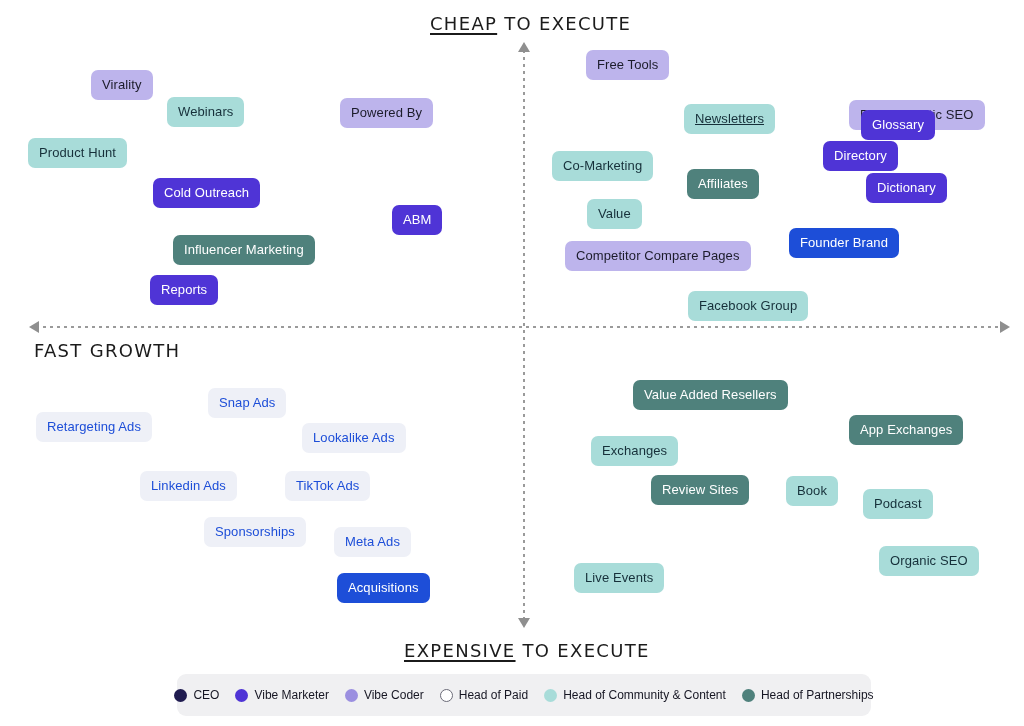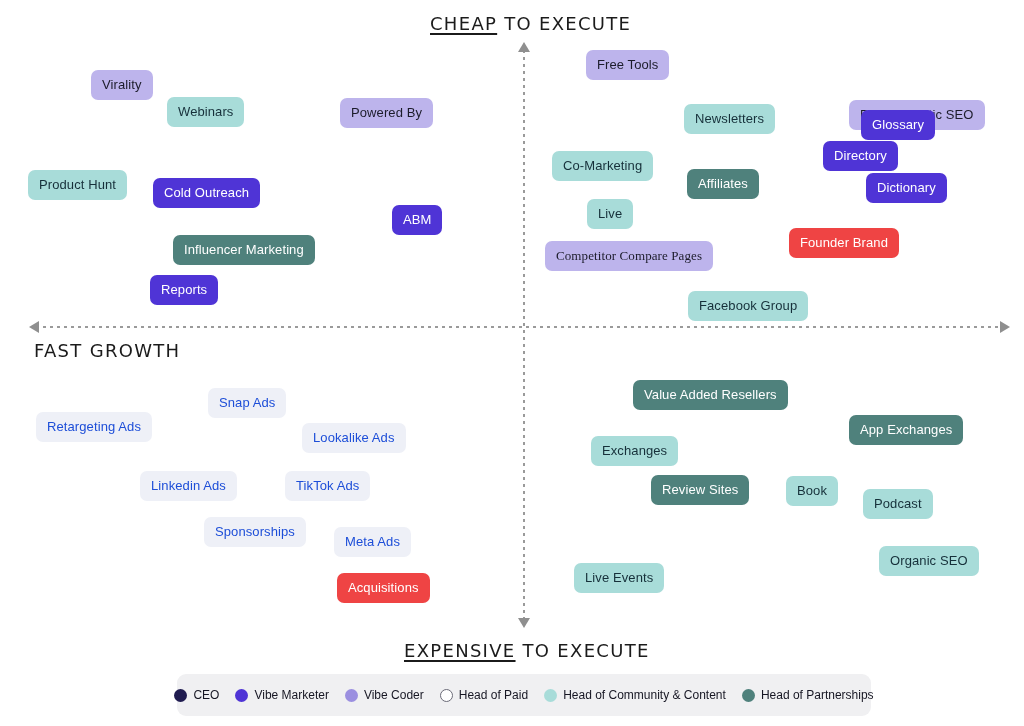--- a/index.html
+++ b/index.html
@@ -98,21 +98,21 @@
     border-radius: 7px;
     font-size: 13px;
     font-weight: 500;
     line-height: 1;
     padding: 8px 11px 9px 11px;
     white-space: nowrap;
     letter-spacing: 0.1px;
     box-sizing: border-box;
   }
   
-  .p-ceo        { background: #ef4444; color: #ffffff; }
+  .p-ceo        { background: #1d4ed8; color: #ffffff; }
   .p-marketer   { background: #4f34d6; color: #ffffff; }
   .p-coder      { background: #bdb4ec; color: #1c1c2b; }
   .p-paid       { background: #eef0f7; color: #1d4ed8; }
   .p-community  { background: #a8dcd9; color: #16303a; }
   .p-partner    { background: #4f817c; color: #ffffff; }
 
   
   #legend {
     position: absolute;
     left: 177px;
@@ -160,36 +160,36 @@
   </div>
   <div class="axis-label" id="label-fast">FAST GROWTH</div>
   <div class="axis-label" id="label-expensive">
     <span class="ul">EXPENSIVE</span><span> TO EXECUTE</span>
   </div>
 
   <div id="pill-layer">
       <div class="pill p-coder" style="left: 91px; top: 70px;">Virality</div>
       <div class="pill p-community" style="left: 167px; top: 97px;">Webinars</div>
       <div class="pill p-coder" style="left: 340px; top: 98px;">Powered By</div>
-      <div class="pill p-community" style="left: 28px; top: 138px; margin-top: 32px;">Product Hunt</div>
+      <div class="pill p-community" style="left: 28px; top: 138px;">Product Hunt</div>
       <div class="pill p-marketer" style="left: 153px; top: 178px;">Cold Outreach</div>
       <div class="pill p-marketer" style="left: 392px; top: 205px;">ABM</div>
       <div class="pill p-partner" style="left: 173px; top: 235px; text-align: right;">Influencer Marketing</div>
       <div class="pill p-marketer" style="left: 150px; top: 275px;">Reports</div>
       <div class="pill p-coder" style="left: 586px; top: 50px;">Free Tools</div>
       <div class="pill p-coder" style="left: 849px; top: 72px; margin-top: 28px;">Programmatic SEO</div>
-      <div class="pill p-community" style="left: 684px; top: 104px;">Newsletters</div>
+      <div class="pill p-community" style="left: 684px; top: 104px; text-decoration: underline;">Newsletters</div>
       <div class="pill p-marketer" style="left: 861px; top: 110px;">Glossary</div>
       <div class="pill p-community" style="left: 552px; top: 151px;">Co-Marketing</div>
       <div class="pill p-marketer" style="left: 823px; top: 141px;">Directory</div>
       <div class="pill p-partner" style="left: 687px; top: 169px;">Affiliates</div>
       <div class="pill p-marketer" style="left: 866px; top: 173px;">Dictionary</div>
-      <div class="pill p-community" style="left: 587px; top: 199px;">Live</div>
+      <div class="pill p-community" style="left: 587px; top: 199px;">Value</div>
       <div class="pill p-ceo" style="left: 789px; top: 228px;">Founder Brand</div>
-      <div class="pill p-coder" style="left: 545px; top: 241px; font-family: Liberation Serif, serif;">Competitor Compare Pages</div>
+      <div class="pill p-coder" style="left: 565px; top: 241px;">Competitor Compare Pages</div>
       <div class="pill p-community" style="left: 688px; top: 291px; text-align: right;">Facebook Group</div>
       <div class="pill p-paid" style="left: 208px; top: 388px;">Snap Ads</div>
       <div class="pill p-paid" style="left: 36px; top: 412px;">Retargeting Ads</div>
       <div class="pill p-paid" style="left: 302px; top: 423px;">Lookalike Ads</div>
       <div class="pill p-paid" style="left: 140px; top: 471px;">Linkedin Ads</div>
       <div class="pill p-paid" style="left: 285px; top: 471px;">TikTok Ads</div>
       <div class="pill p-paid" style="left: 204px; top: 517px;">Sponsorships</div>
       <div class="pill p-paid" style="left: 334px; top: 527px;">Meta Ads</div>
       <div class="pill p-ceo" style="left: 337px; top: 573px;">Acquisitions</div>
       <div class="pill p-partner" style="left: 633px; top: 380px;">Value Added Resellers</div>

